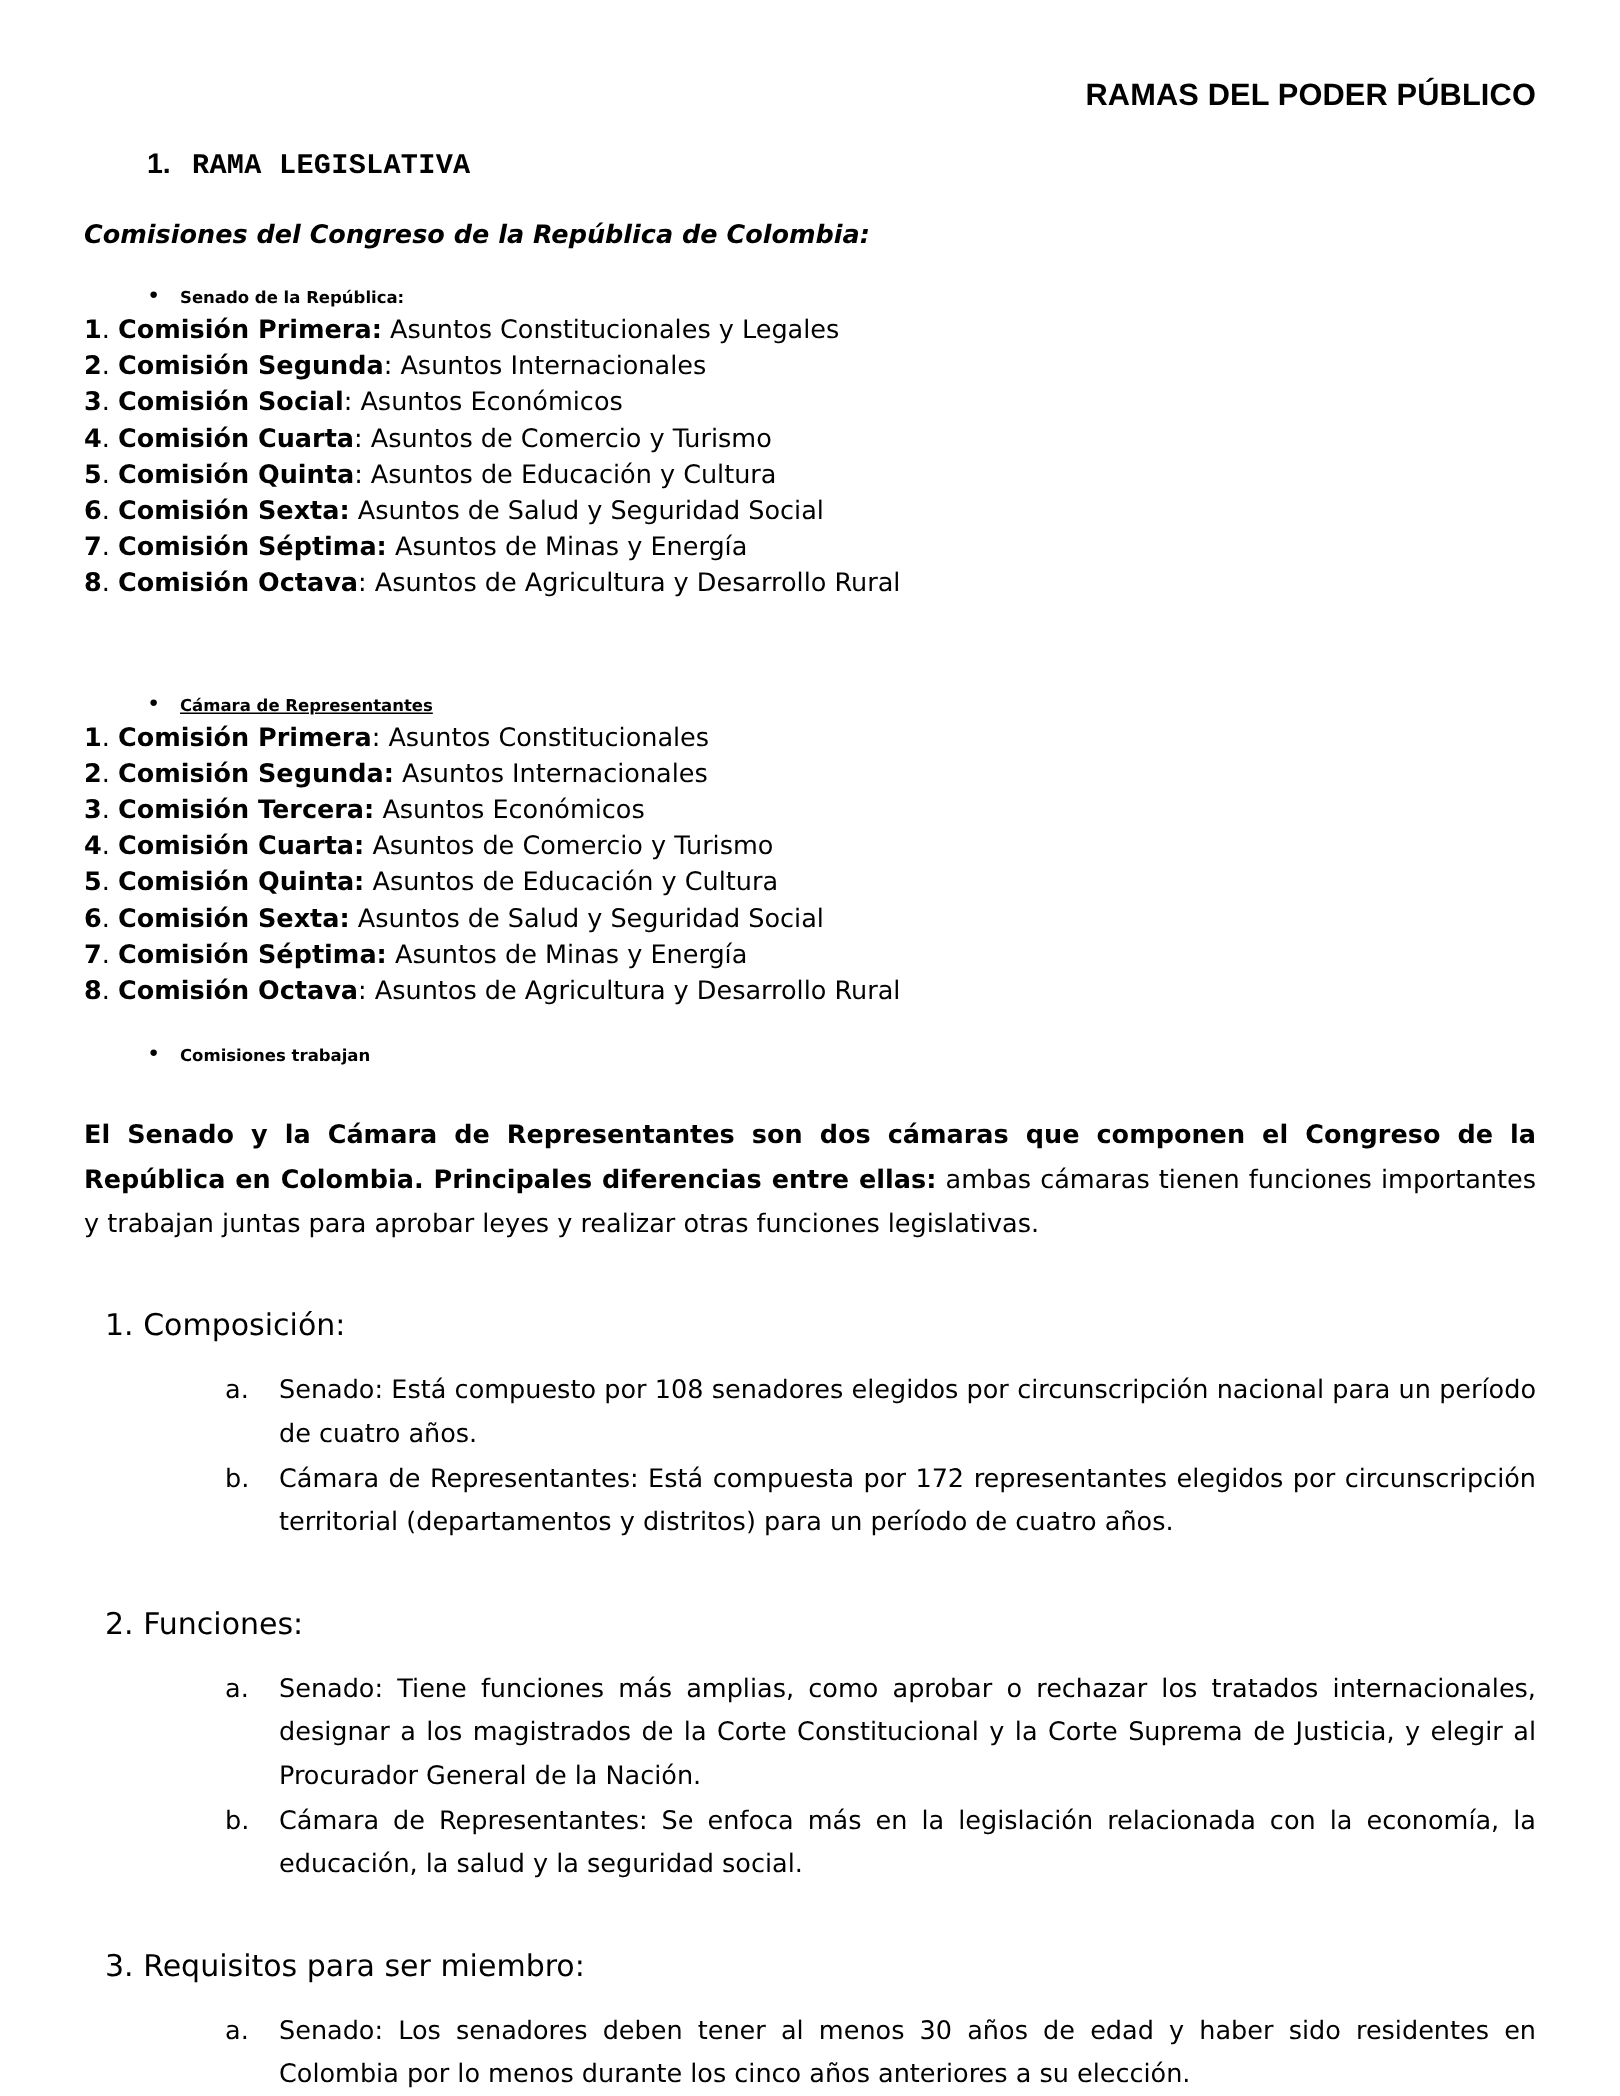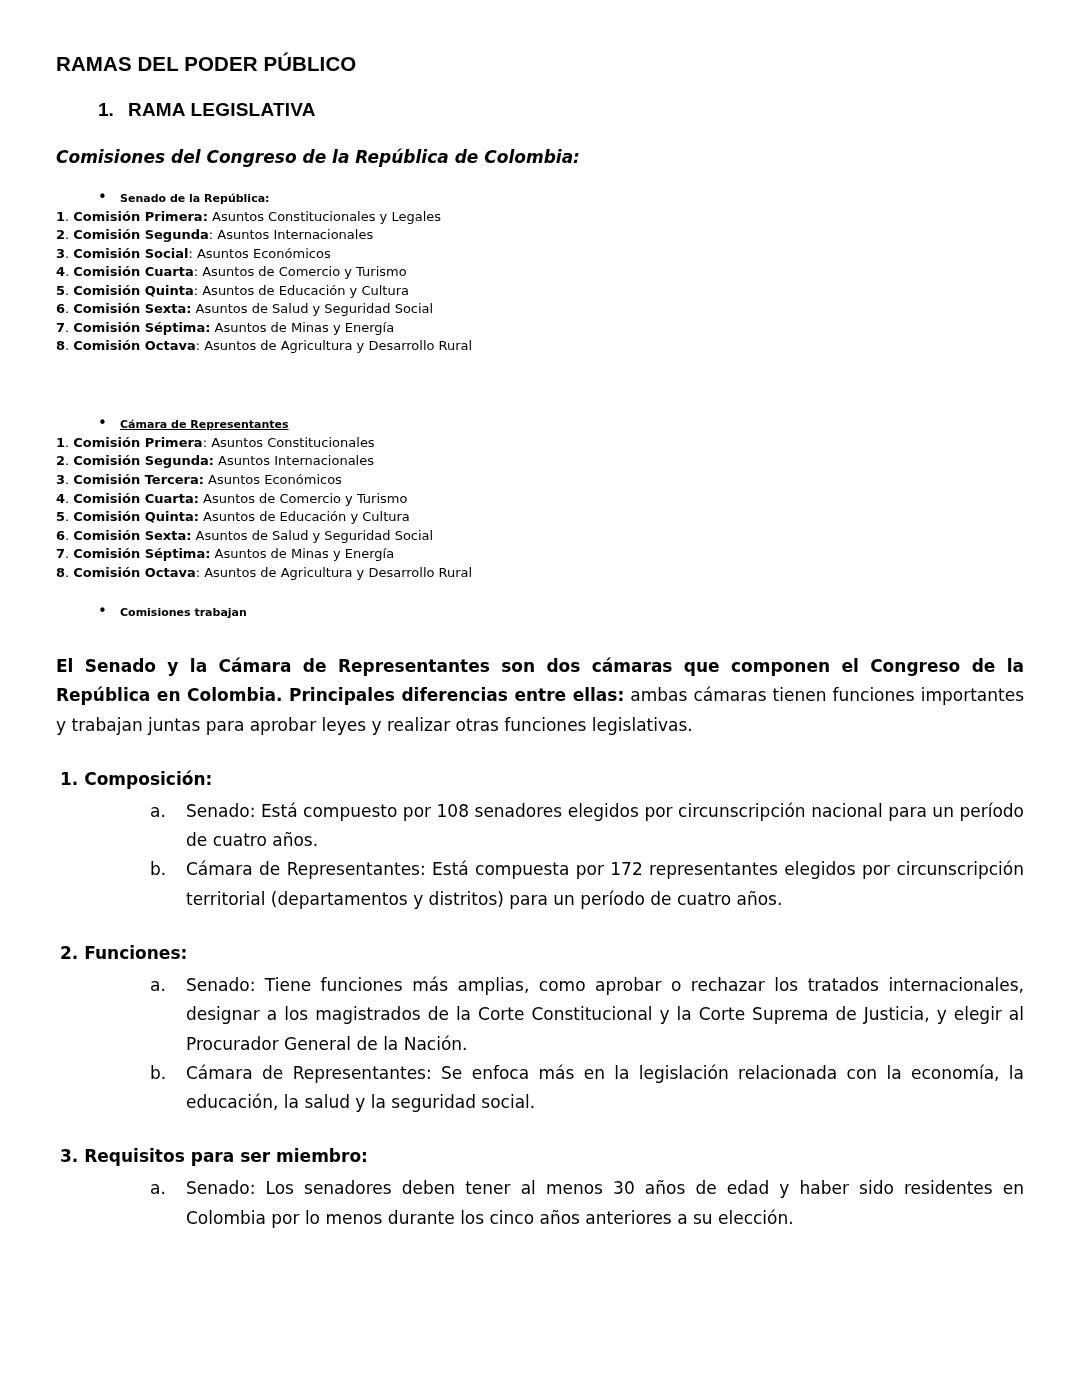--- a/index.html
+++ b/index.html
@@ -21,42 +21,42 @@
     min-height: 1397px;
     box-sizing: border-box;
     padding: 52px 56px 20px 56px;
   }
 
   
   .doc-title {
     font-family: "Liberation Sans", sans-serif;
     font-size: 20.5px;
     font-weight: bold;
-    text-align: left;
+    text-align: right;
     letter-spacing: 0.1px;
     margin: 0 0 22px 0;
     line-height: 1.2;
   }
 
   
   .section-heading {
     display: flex;
     align-items: baseline;
     margin: 0 0 26px 0;
     padding-left: 42px;
   }
   .section-heading .num {
     font-family: "Liberation Sans", sans-serif;
     font-size: 19px;
     font-weight: bold;
     width: 30px;
     flex: 0 0 30px;
   }
   .section-heading .label {
-    font-family: Liberation Sans, sans-serif;
+    font-family: Liberation Mono, monospace;
     font-size: 19px;
     font-weight: bold;
     letter-spacing: 0.2px;
   }
 
   
   .subtitle {
     font-size: 17px;
     font-weight: bold;
     font-style: italic;
@@ -85,21 +85,21 @@
     margin-top: 40px;
   }
 
   
   .commission-list {
     list-style: none;
     margin: 0;
     padding: 0;
   }
   .commission-list li {
-    font-size: 13px;
+    font-size: 17px;
     line-height: 1.425;
     white-space: nowrap;
   }
   .commission-list li .idx {
     font-weight: bold;
   }
   .commission-list li .nm {
     font-weight: bold;
   }
   .commission-list li .sep {
@@ -127,23 +127,23 @@
   .body-para {
     font-size: 17px;
     line-height: 1.72;
     text-align: justify;
     margin: 0;
   }
   .body-para .lead { font-weight: bold; }
 
   
   .num-heading {
-    font-size: 17px;
-    font-weight: bold;
-    margin: 4px;
+    font-size: 20px;
+    font-weight: normal;
+    margin: 14px;
     line-height: 1.6;
   }
 
   
   .letter-list {
     list-style: none;
     margin: 0;
     padding: 0 0 0 94px;
   }
   .letter-list li {

